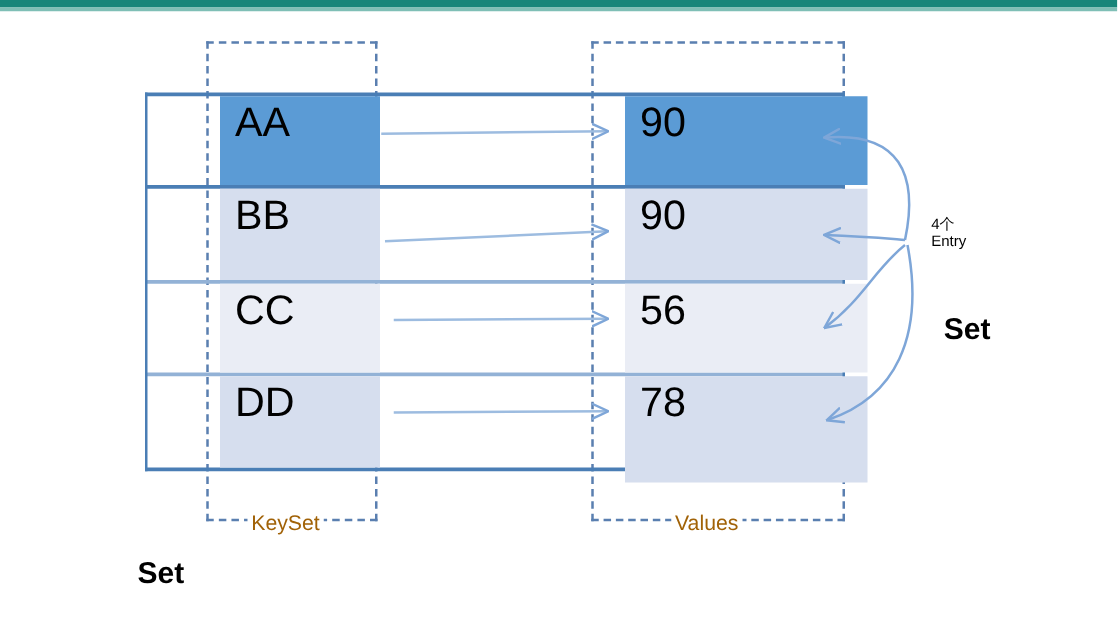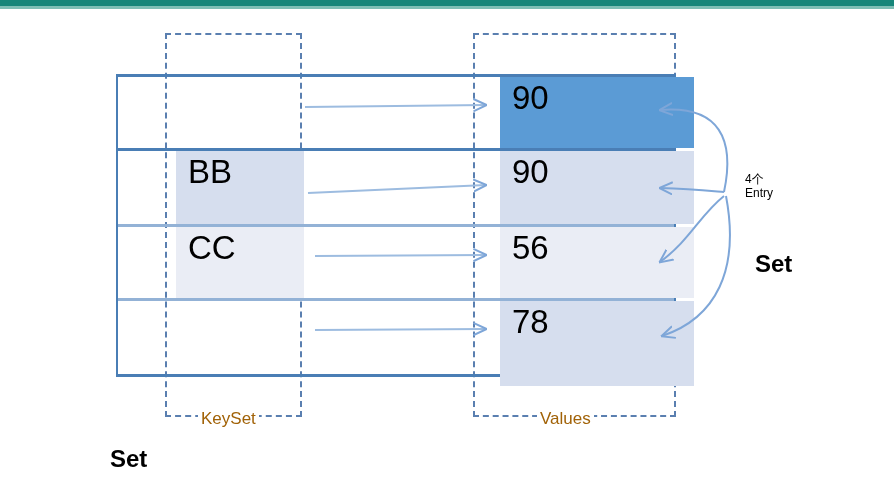--- a/index.html
+++ b/index.html
@@ -128,25 +128,31 @@
 
     <div class="rowline" style="top:0px;   height:3px;"></div>
     <div class="rowline" style="top:74px;  height:3px;"></div>
     <div class="rowline thin" style="top:150px; height:3px;"></div>
     <div class="rowline thin" style="top:224px; height:3px;"></div>
     <div class="rowline" style="top:300px; height:3px;"></div>
 
     <div class="vline" style="left:0px;"></div>
     <div class="vline" style="left:558px;"></div>
 
+    <div class="cell key-cell c-dark" style="top:3px;   height:71px;">
+      <span>AA</span>
+    </div>
     <div class="cell key-cell c-mid" style="top:77px;  height:73px;">
       <span>BB</span>
     </div>
     <div class="cell key-cell c-light" style="top:153px; height:71px;">
       <span>CC</span>
+    </div>
+    <div class="cell key-cell c-mid" style="top:227px; height:73px;">
+      <span>DD</span>
     </div>
 
     <div class="cell value-cell c-dark" style="top:3px;   height:71px;">
       <span>90</span>
     </div>
     <div class="cell value-cell c-mid" style="top:77px;  height:73px;">
       <span>90</span>
     </div>
     <div class="cell value-cell c-light" style="top:153px; height:71px;text-align:right;">
       <span>56</span>

